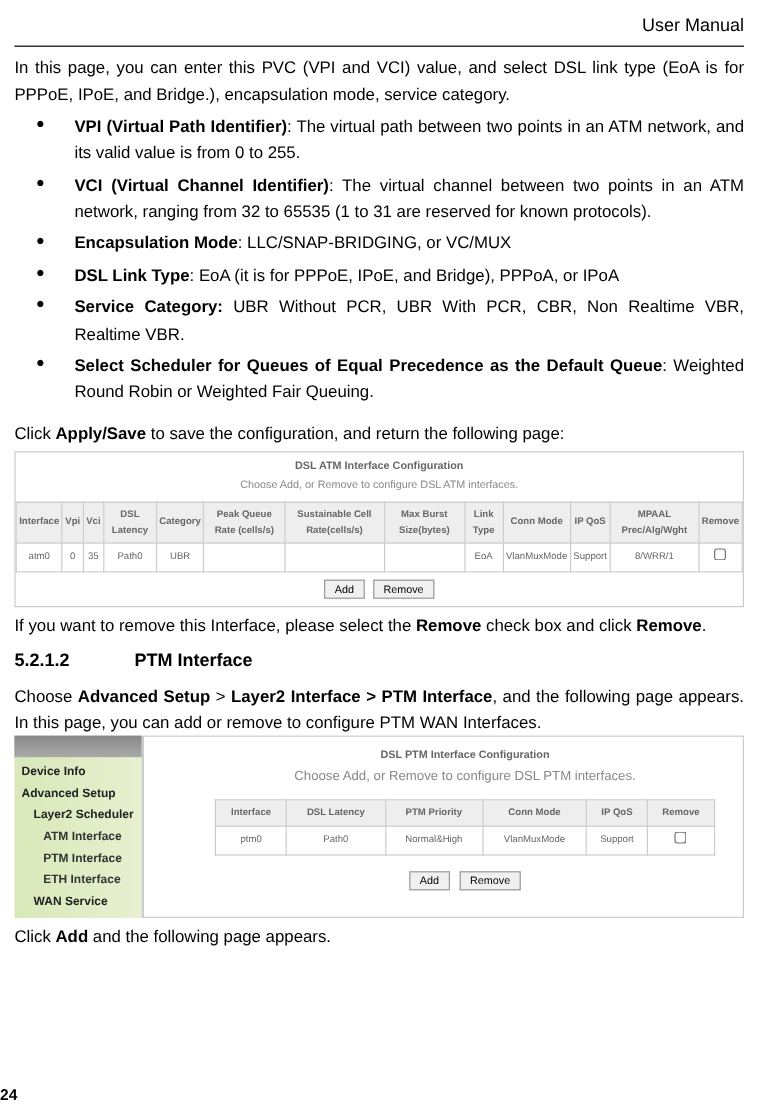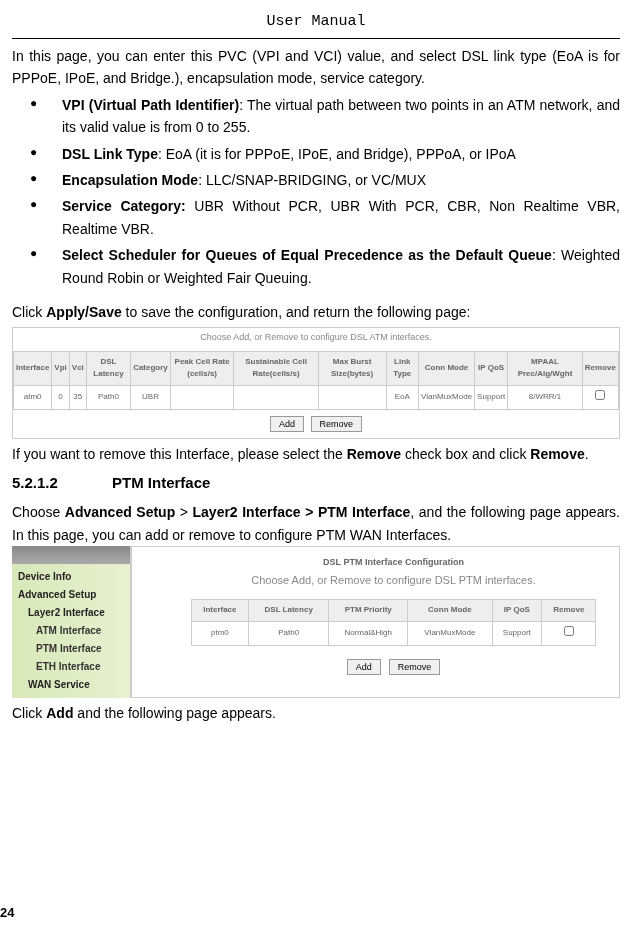--- a/index.html
+++ b/index.html
@@ -12,26 +12,25 @@
       height: 932px;
       font-family: Arial, sans-serif;
       font-size: 14px;
       line-height: 1.6;
       background: #fff;
       color: #000;
       padding: 10px 12px 0 12px;
       position: relative;
     }
     .header {
-      text-align: center;
+      text-align: right;
       font-size: 15px;
       padding-bottom: 4px;
       border-bottom: 1px solid #000;
       margin-bottom: 6px;
-      font-family: Liberation Mono, monospace;
     }
     .intro-text {
       text-align: justify;
       margin-bottom: 4px;
     }
     .bullet-list {
       list-style: none;
       padding-left: 18px;
     }
     .bullet-list li {
@@ -121,21 +120,21 @@
       width: 10px;
       height: 10px;
     }
     
     .ptm-wrapper {
       display: flex;
       width: 100%;
       margin-bottom: 4px;
     }
     .ptm-sidebar {
-      width: 120px;
+      width: 108px;
       background: linear-gradient(to right, #d8e8b8 0%, #e8f0d0 100%);
       font-size: 10px;
       padding: 4px;
       border-right: 2px solid #ccc;
       position: relative;
     }
     .ptm-sidebar .top-img {
       height: 18px;
       background: linear-gradient(to bottom, #888, #aaa);
       margin: -4px -4px 4px -4px;
@@ -210,41 +209,43 @@
   </style>
 </head>
 <body>
 
 <div class="header">User Manual</div>
 
 <div class="intro-text">In this page, you can enter this PVC (VPI and VCI) value, and select DSL link type (EoA is for PPPoE, IPoE, and Bridge.), encapsulation mode, service category.</div>
 
 <ul class="bullet-list">
   <li><span class="bold">VPI (Virtual Path Identifier)</span><span>: The virtual path between two points in an ATM network, and its valid value is from 0 to 255.</span></li>
+  <li><span class="bold">VCI (Virtual Channel Identifier)</span><span>: The virtual channel between two points in an ATM network, ranging from 32 to 65535 (1 to 31 are reserved for known protocols).</span></li>
+  <li><span class="bold">Encapsulation Mode</span><span>: LLC/SNAP-BRIDGING, or VC/MUX</span></li>
   <li><span class="bold">DSL Link Type</span><span>: EoA (it is for PPPoE, IPoE, and Bridge), PPPoA, or IPoA</span></li>
-  <li><span class="bold">Encapsulation Mode</span><span>: LLC/SNAP-BRIDGING, or VC/MUX</span></li>
   <li><span class="bold">Service Category:</span><span> UBR Without PCR, UBR With PCR, CBR, Non Realtime VBR, Realtime VBR.</span></li>
   <li><span class="bold">Select Scheduler for Queues of Equal Precedence as the Default Queue</span><span>: Weighted Round Robin or Weighted Fair Queuing.</span></li>
 </ul>
 
 <div class="paragraph">
   <span>Click </span><span class="bold">Apply/Save</span><span> to save the configuration, and return the following page:</span>
 </div>
 
 <div class="atm-config">
+  <div class="atm-title">DSL ATM Interface Configuration</div>
   <div class="atm-subtitle">Choose Add, or Remove to configure DSL ATM interfaces.</div>
   <table class="atm-table">
     <thead>
       <tr>
         <th>Interface</th>
         <th>Vpi</th>
         <th>Vci</th>
         <th>DSL Latency</th>
         <th>Category</th>
-        <th>Peak Cell Rate (cells/s)</th>
+        <th>Peak Queue Rate (cells/s)</th>
         <th>Sustainable Cell Rate(cells/s)</th>
         <th>Max Burst Size(bytes)</th>
         <th>Link Type</th>
         <th>Conn Mode</th>
         <th>IP QoS</th>
         <th>MPAAL Prec/Alg/Wght</th>
         <th>Remove</th>
       </tr>
     </thead>
     <tbody>
@@ -281,21 +282,21 @@
 
 <div class="justified">
   <span>Choose </span><span class="bold">Advanced Setup</span><span> &gt; </span><span class="bold">Layer2 Interface &gt; PTM Interface</span><span>, and the following page appears. In this page, you can add or remove to configure PTM WAN Interfaces.</span>
 </div>
 
 <div class="ptm-wrapper">
   <div class="ptm-sidebar">
     <div class="top-img"></div>
     <div class="menu-item bold-item">Device Info</div>
     <div class="menu-item bold-item">Advanced Setup</div>
-    <div class="menu-item bold-item menu-sub">Layer2 Interface</div>
+    <div class="menu-item bold-item menu-sub">Layer2 Scheduler</div>
     <div class="menu-item bold-item menu-subsub">ATM Interface</div>
     <div class="menu-item bold-item menu-subsub">PTM Interface</div>
     <div class="menu-item bold-item menu-subsub">ETH Interface</div>
     <div class="menu-item bold-item menu-sub">WAN Service</div>
   </div>
   <div class="ptm-main">
     <div class="ptm-title">DSL PTM Interface Configuration</div>
     <div class="ptm-subtitle">Choose Add, or Remove to configure DSL PTM interfaces.</div>
     <table class="ptm-table">
       <thead>

